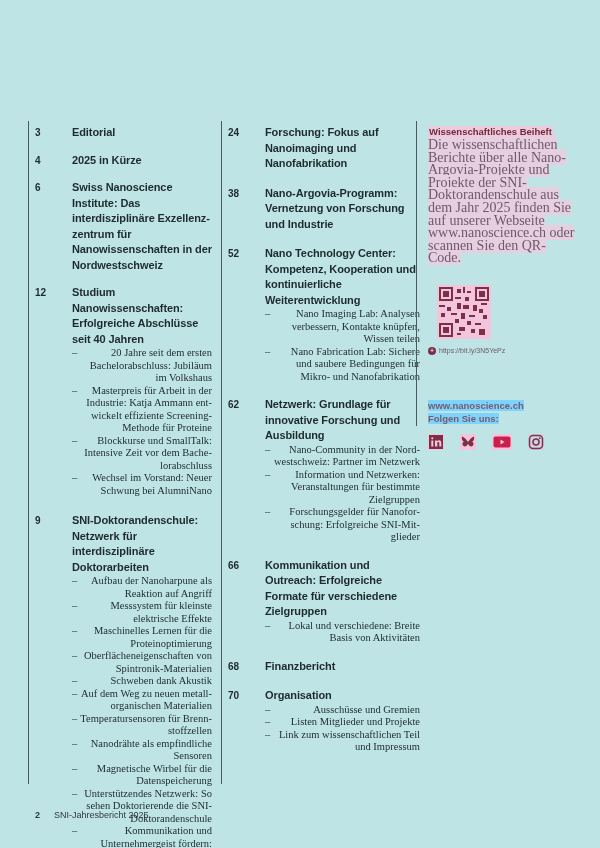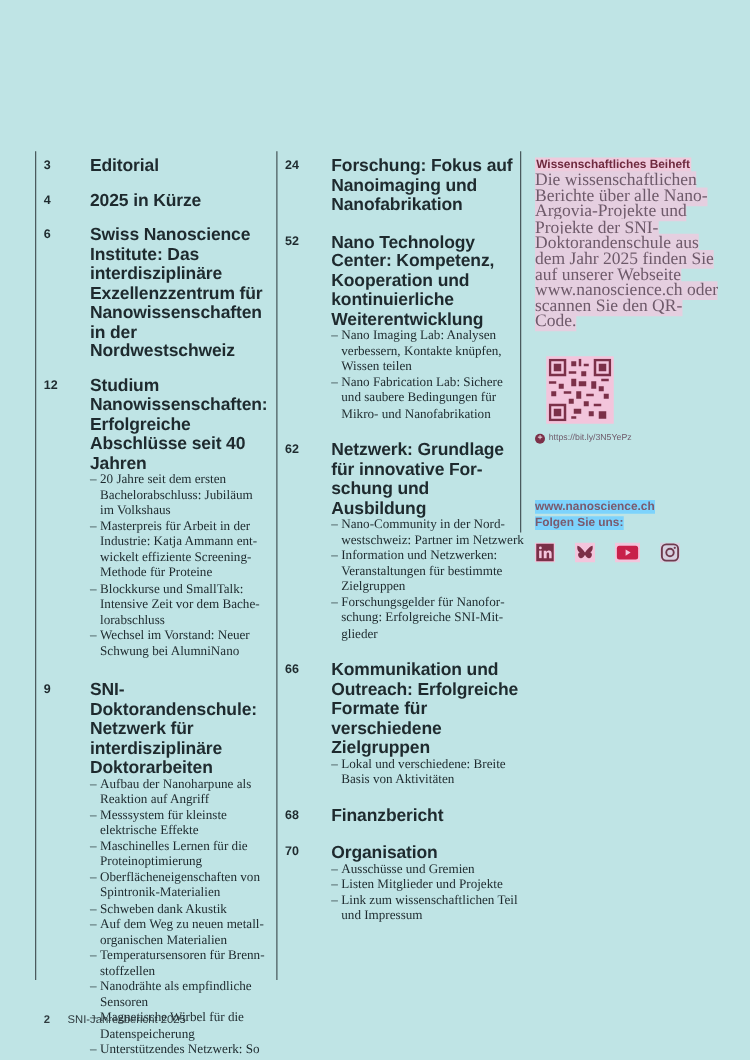--- a/index.html
+++ b/index.html
@@ -21,27 +21,27 @@
 
     .entry { position: relative; margin-bottom: 14px; }
     .entry .num {
       position: absolute; left: 6px; top: 0;
       font-family: "Liberation Sans", sans-serif;
       font-weight: bold; font-size: 10px; line-height: 15px;
     }
     .entry .title {
       margin-left: 43px;
       font-family: "Liberation Sans", sans-serif;
-      font-weight: bold; font-size: 14px; line-height: 15.5px;
+      font-weight: bold; font-size: 11px; line-height: 15.5px;
       letter-spacing: -0.1px;
     }
     .entry ul {
       list-style: none; margin: 0 0 0 43px; padding: 0;
       font-family: "Liberation Serif", serif;
-      font-size: 10.5px; line-height: 12.5px;
+      font-size: 10.5px; line-height: 12.5px; text-align: right;
     }
     .entry ul li { position: relative; padding-left: 8px; }
     .entry ul li::before {
       content: "–"; position: absolute; left: 0; top: 0;
     }
     #col-left .entry:first-child, #col-mid .entry:first-child { margin-top: 4px; }
 
     .beiheft-head {
       margin-left: 11px; margin-top: 4px;
       font-family: "Liberation Sans", sans-serif;
@@ -136,20 +136,24 @@
         <li>Magnetische Wirbel für die Datenspeicherung</li>
         <li>Unterstützendes Netzwerk: So sehen Doktorierende die SNI-Doktorandenschule</li>
         <li>Kommunikation und Unterneh­mergeist fördern: Speziell ent­wickelte Kurse für SNI-Dokto­rierende</li>
       </ul>
     </div>
   </div>
 <div class="col" id="col-mid">
     <div class="entry">
       <span class="num">24</span>
       <div class="title">Forschung: Fokus auf Nanoimaging und Nanofabrikation</div>
+    </div>
+    <div class="entry">
+      <span class="num">38</span>
+      <div class="title">Nano-Argovia-Programm: Vernetzung von Forschung und Industrie</div>
     </div>
     <div class="entry">
       <span class="num">52</span>
       <div class="title">Nano Technology Center: Kompetenz, Kooperation und kontinuierliche Weiterentwick­lung</div>
       <ul>
         <li>Nano Imaging Lab: Analysen verbessern, Kontakte knüpfen, Wissen teilen</li>
         <li>Nano Fabrication Lab: Sichere und saubere Bedingungen für Mikro- und Nanofabrikation</li>
       </ul>
     </div>
     <div class="entry">

